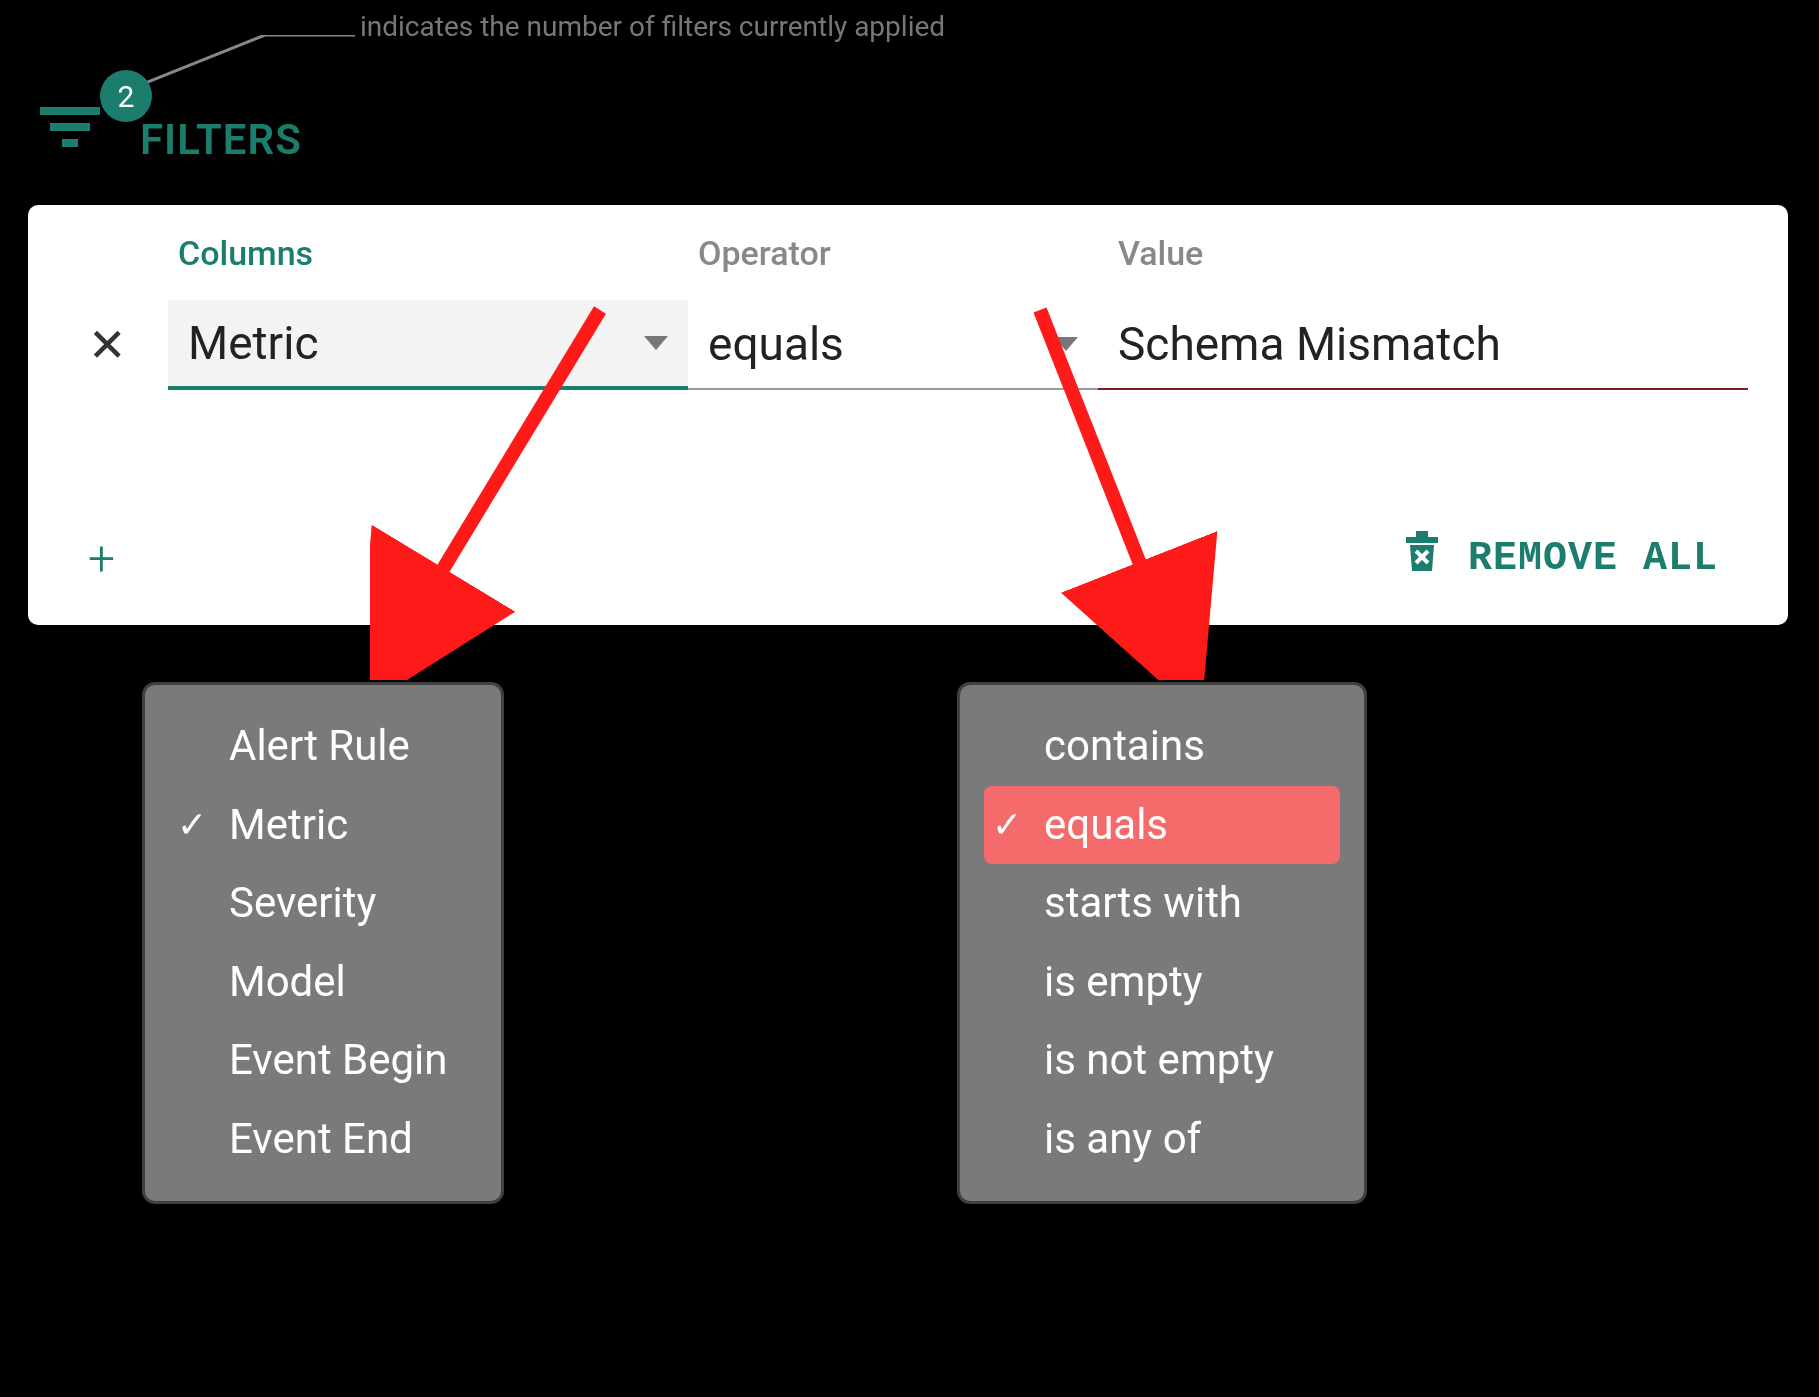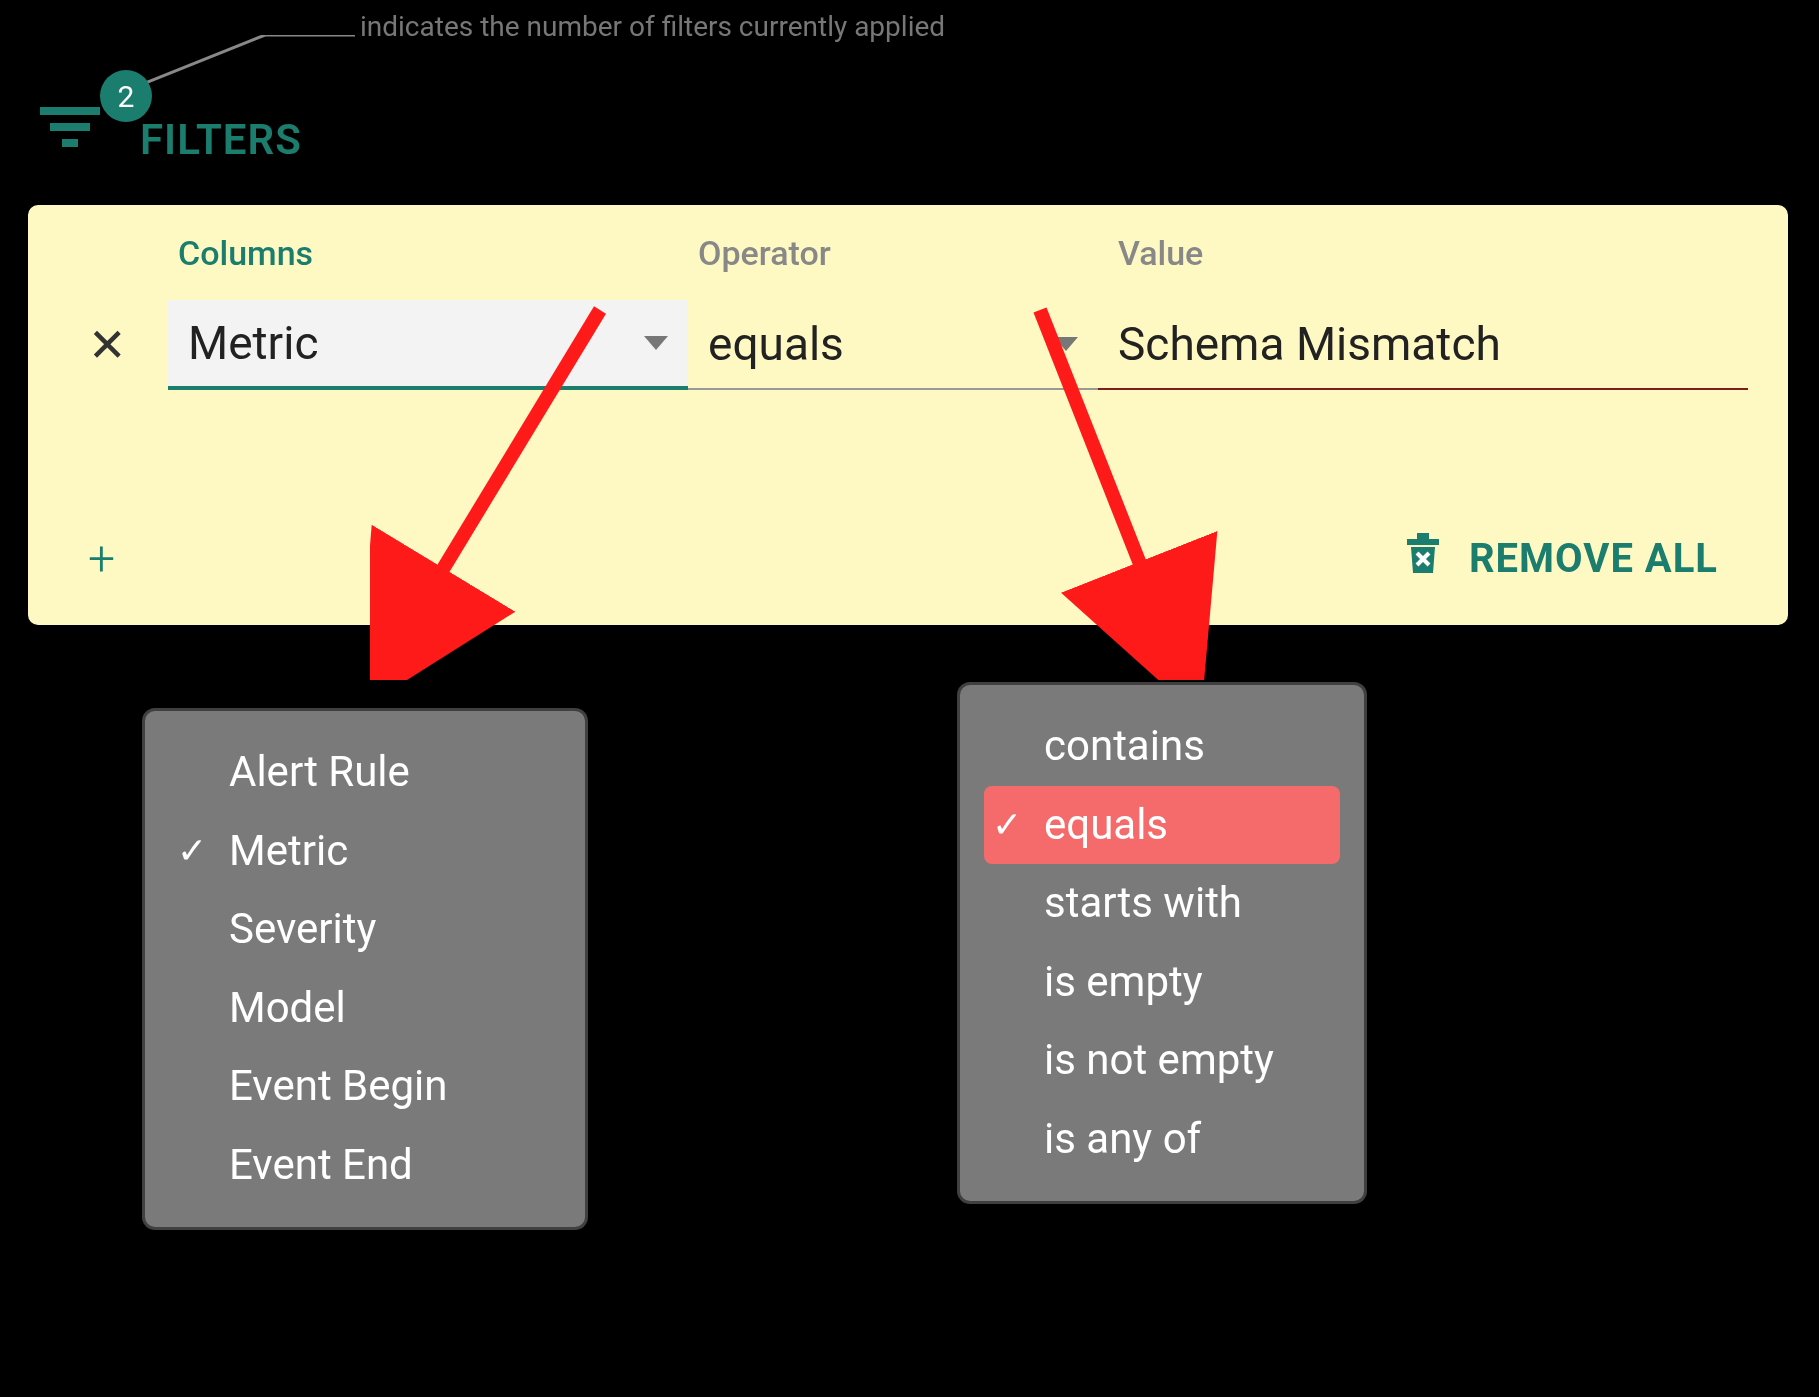--- a/index.html
+++ b/index.html
@@ -72,21 +72,21 @@
     font-size: 48px;
     filter: grayscale(1) brightness(0);
   }
   
   .panel {
     position: absolute;
     left: 28px;
     top: 205px;
     width: 1760px;
     height: 420px;
-    background: #fef9c3;
+    background: #ffffff;
     border-radius: 10px;
     box-shadow: 0 4px 20px rgba(0,0,0,0.25);
   }
   .field-labels {
     position: absolute;
     top: 28px;
     left: 150px;
     display: flex;
   }
   .field-label {
@@ -183,40 +183,40 @@
   }
   .remove-all {
     display: flex;
     align-items: center;
     gap: 26px;
     color: #1a7d6e;
     font-size: 40px;
     font-weight: 700;
     letter-spacing: 1px;
     cursor: pointer;
+    font-family: Liberation Mono, monospace;
   }
 
   
   .arrow {
     position: absolute;
   }
 
   
   .dropdown {
     position: absolute;
     background: #7a7a7a;
     border-radius: 10px;
     padding: 22px 24px;
     box-shadow: 0 0 0 3px rgba(255,255,255,0.25), 0 8px 20px rgba(0,0,0,0.4);
   }
   .dropdown.columns {
     left: 145px;
     top: 685px;
-    width: 440px;
-    margin-top: 26px;
+    width: 356px;
   }
   .dropdown.operators {
     left: 960px;
     top: 685px;
     width: 404px;
   }
   .dd-item {
     position: relative;
     color: #fff;
     font-size: 42px;

